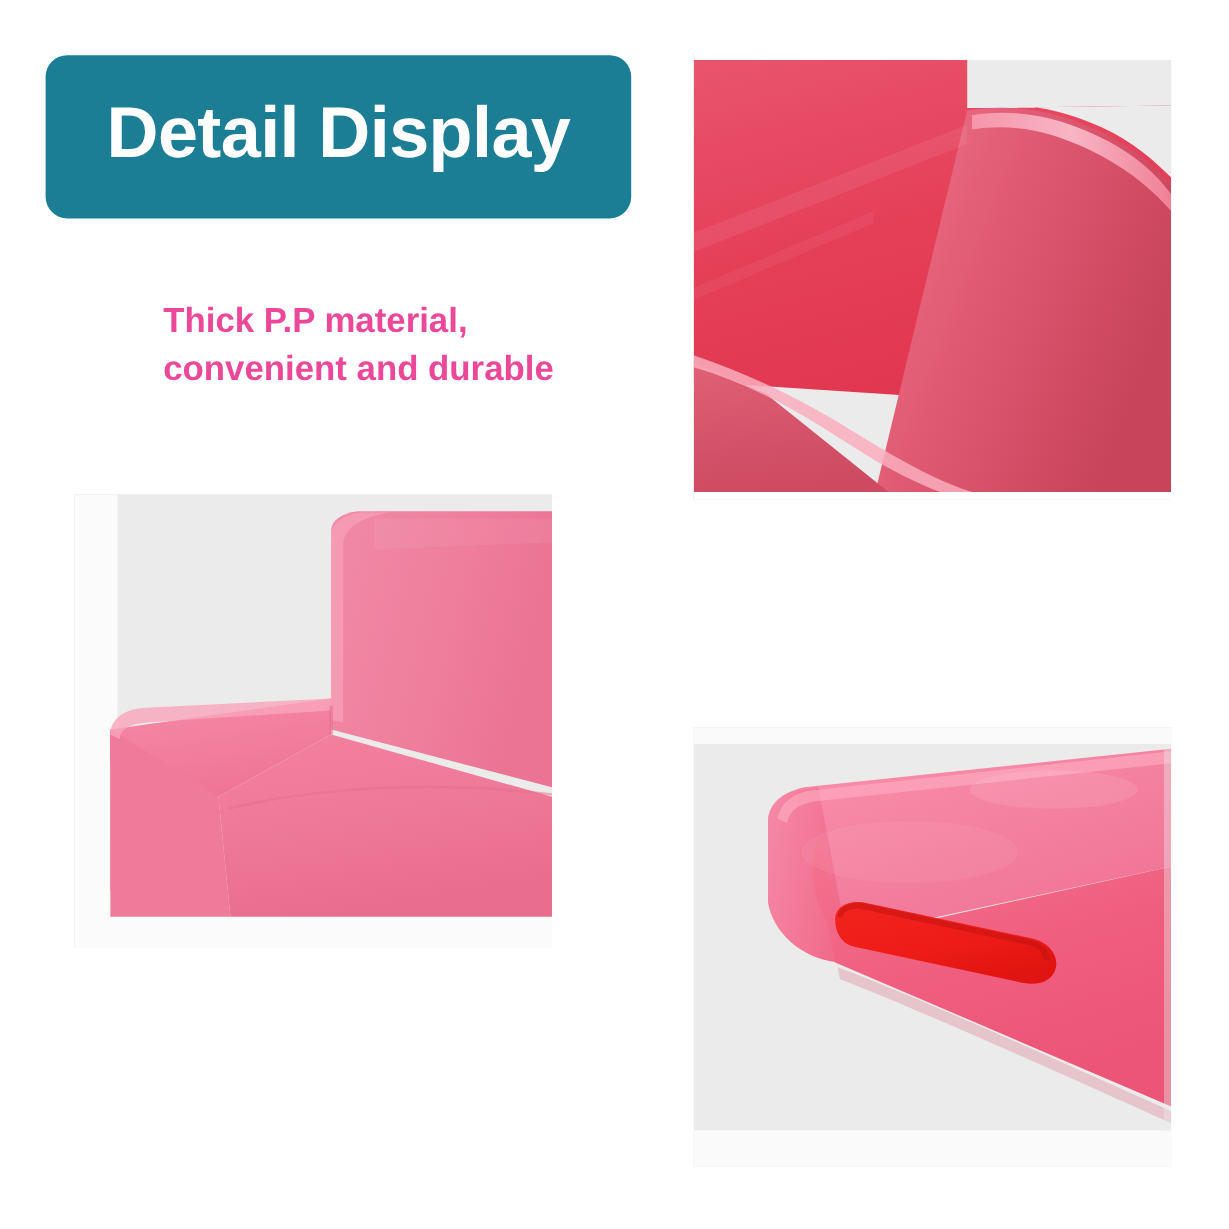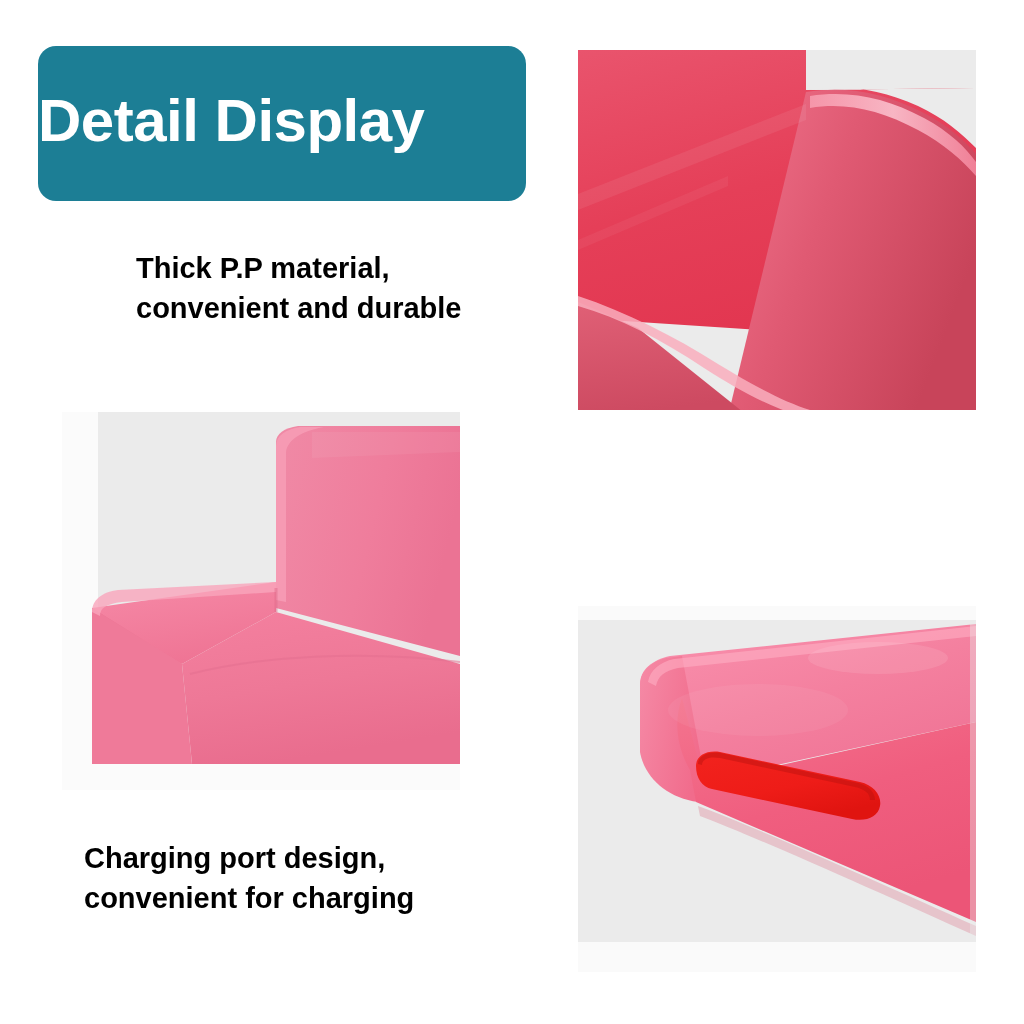--- a/index.html
+++ b/index.html
@@ -20,41 +20,42 @@
     inset: 0;
     background: #ffffff;
   }
 
   
   .title-banner {
     position: absolute;
     left: 38px;
     top: 46px;
     width: 488px;
-    height: 155px;
+    height: 136px;
     background: #1c7e95;
     border-radius: 18px;
     display: flex;
     align-items: center;
+    justify-content: center;
     box-sizing: border-box;
     padding-bottom: 6px;
   }
   .title-text {
     color: #ffffff;
     font-size: 60px;
     font-weight: bold;
     letter-spacing: -0.5px;
     line-height: 1;
     white-space: nowrap;
   }
 
   
   .caption {
     position: absolute;
-    color: #000000;
+    color: #ec4899;
     font-size: 29px;
     font-weight: bold;
     line-height: 1.38;
     white-space: pre-line;
   }
   .caption-1 { left: 136px; top: 248px; width: 400px; }
   .caption-2 { left: 560px; top: 478px; width: 412px; }
   .caption-3 { left: 84px;  top: 838px; width: 412px; }
 
   
@@ -75,22 +76,20 @@
 <div id="page">
 
   <div class="title-banner">
     <div class="title-text">Detail Display</div>
   </div>
 
   <div class="caption caption-1">Thick P.P material,
 convenient and durable</div>
 
 
-  <div class="caption caption-3">Charging port design,
-convenient for charging</div>
 
   <div class="photo photo-top-right">
     <svg viewBox="0 0 398 372" preserveAspectRatio="none">
       <defs>
         <linearGradient id="tr-back" x1="0" y1="0" x2="0.35" y2="1">
           <stop offset="0%" stop-color="#e9546d"></stop>
           <stop offset="55%" stop-color="#e53f58"></stop>
           <stop offset="100%" stop-color="#e23650"></stop>
         </linearGradient>
         <linearGradient id="tr-right" x1="0" y1="0" x2="1" y2="0.5">

